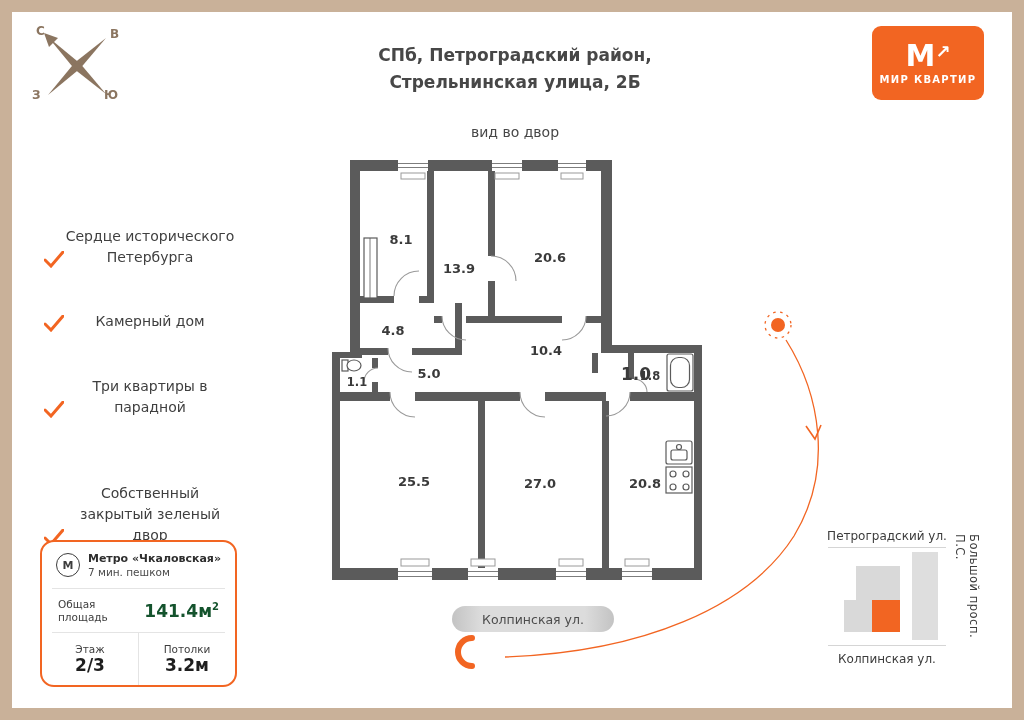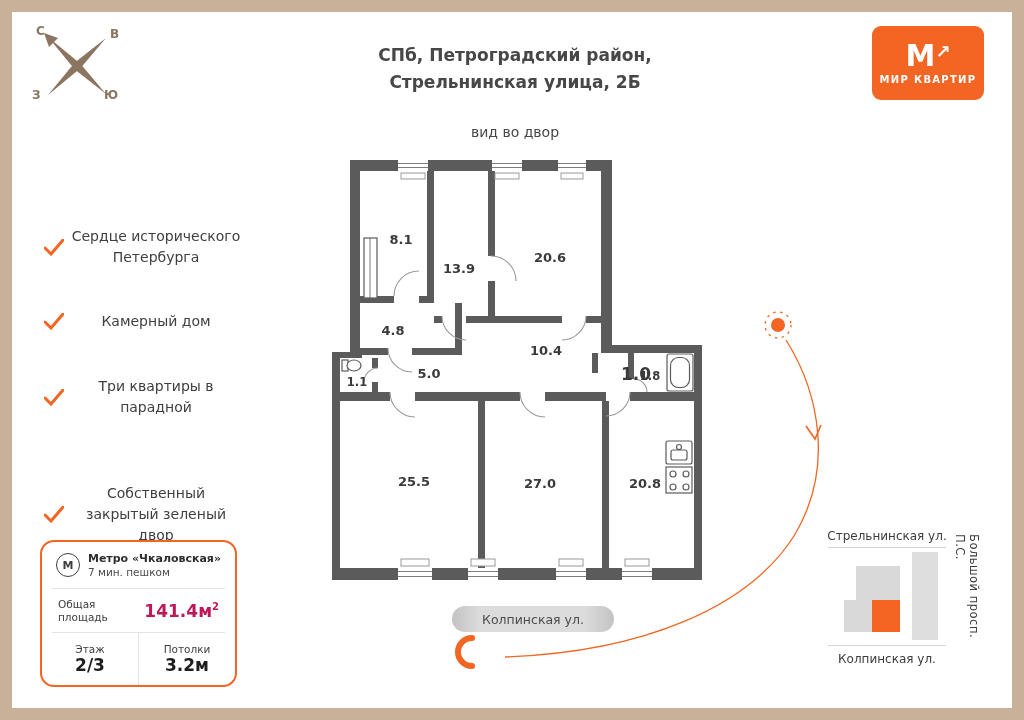--- a/index.html
+++ b/index.html
@@ -9,33 +9,33 @@
   .abs{position:absolute;}
   .title{left:310px;top:42px;width:410px;text-align:center;font-size:17px;font-weight:bold;
          color:#474747;line-height:27px;}
   .view-label{left:310px;top:124px;width:410px;text-align:center;font-size:14px;color:#474747;}
   .logo{left:872px;top:26px;width:112px;height:74px;background:#f26522;border-radius:9px;
         display:flex;flex-direction:column;align-items:center;justify-content:center;color:#fff;}
   .logo-mono{font-size:30px;font-weight:bold;line-height:30px;}
   .logo-arrow{font-size:18px;font-weight:bold;vertical-align:8px;}
   .logo-brand{font-size:10px;font-weight:bold;letter-spacing:1.3px;margin-top:3px;}
   .compass-label{font-size:12px;color:#8b7560;font-weight:bold;}
-  .feature{display:flex;align-items:center;gap:6px;}
+  .feature{display:flex;align-items:flex-end;gap:0;}
   .feature-text{width:172px;text-align:center;font-size:14px;line-height:21px;color:#3f3f3f;}
   .card{left:40px;top:540px;width:197px;height:147px;border:2px solid #f26522;border-radius:14px;
         background:#fff;display:flex;flex-direction:column;box-sizing:border-box;}
   .card-row1{height:46px;display:flex;align-items:center;justify-content:center;gap:8px;}
   .metro-circle{width:22px;height:22px;border:1.6px solid #3d3d3d;border-radius:50%;
         display:flex;align-items:center;justify-content:center;font-size:11px;font-weight:bold;color:#3d3d3d;}
   .metro-name{font-size:11px;font-weight:bold;color:#2e2e2e;line-height:14px;}
   .metro-walk{font-size:10.5px;color:#4a4a4a;line-height:13px;}
   .card-div{height:1px;background:#e4e4e4;margin:0 10px;}
   .card-row2{flex:1;display:flex;align-items:center;justify-content:space-between;padding:0 16px;}
   .area-label{font-size:10.5px;color:#3d3d3d;width:56px;line-height:13px;}
-  .area-value{font-size:17px;font-weight:bold;color:#be185d;}
+  .area-value{font-size:17px;font-weight:bold;color:#14532d;}
   .card-row3{height:52px;display:flex;}
   .card-col{flex:1;display:flex;flex-direction:column;align-items:center;justify-content:center;}
   .card-col + .card-col{border-left:1px solid #e4e4e4;}
   .small-label{font-size:10.5px;color:#3d3d3d;}
   .big-value{font-size:17px;font-weight:bold;color:#1e1e1e;line-height:20px;}
   .rl{position:absolute;transform:translate(-50%,-50%);font-size:13px;font-weight:600;color:#3a3a3a;white-space:nowrap;}
   .ribbon{left:452px;top:606px;width:162px;height:26px;border-radius:13px;
           background:linear-gradient(90deg,#c3c3c3,#dcdcdc 18%,#dcdcdc 82%,#c3c3c3);
           display:flex;align-items:center;justify-content:center;font-size:12.5px;color:#4c4c4c;}
   .mini-text{font-size:12px;color:#3c3c3c;text-align:center;}
@@ -244,21 +244,21 @@
   <div class="rl" style="left:357px;top:382px;font-size:11.5px">1.1</div>
   <div class="rl" style="left:429px;top:373px">5.0</div>
   <div class="rl" style="left:636px;top:374px;font-size:17px">1.0</div>
   <div class="rl" style="left:650px;top:376px;font-size:11.5px">1.8</div>
   <div class="rl" style="left:414px;top:481px">25.5</div>
   <div class="rl" style="left:540px;top:483px">27.0</div>
   <div class="rl" style="left:645px;top:483px">20.8</div>
 
   <div class="abs ribbon">Колпинская ул.</div>
 
-  <div class="abs mini-text" style="left:826px;top:529px;width:122px">Стрельнинская ул.</div>
+  <div class="abs mini-text" style="left:826px;top:529px;width:122px">Петроградский ул.</div>
   <div class="abs street-line" style="left:828px;top:547px;width:118px"></div>
   <svg class="abs" style="left:826px;top:550px" width="126" height="94" viewBox="0 0 126 94">
     <rect x="86" y="2" width="26" height="88" fill="#dedede"></rect>
     <rect x="30" y="16" width="44" height="34" fill="#d9d9d9"></rect>
     <rect x="18" y="50" width="28" height="32" fill="#d9d9d9"></rect>
     <rect x="46" y="50" width="28" height="32" fill="#f26522"></rect>
   </svg>
   <div class="abs mini-vtext" style="left:953px;top:534px;height:132px">Большой просп. П.С.</div>
   <div class="abs street-line" style="left:828px;top:645px;width:118px"></div>
   <div class="abs mini-text" style="left:826px;top:652px;width:122px">Колпинская ул.</div>

